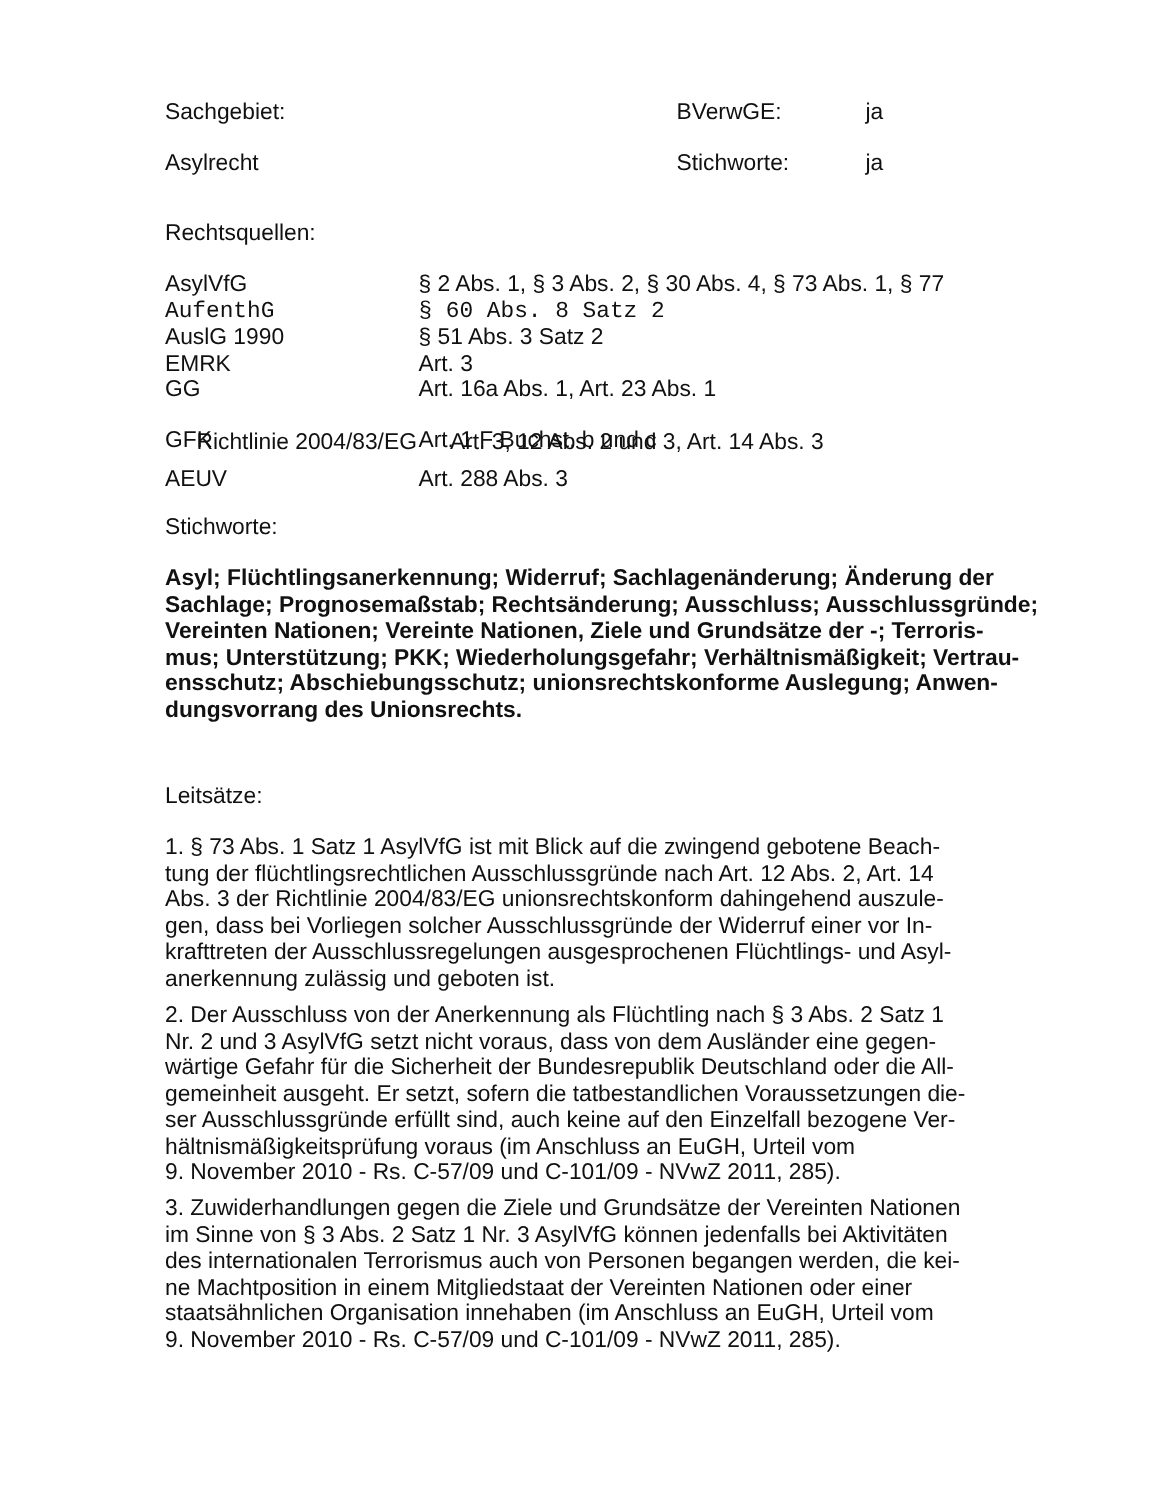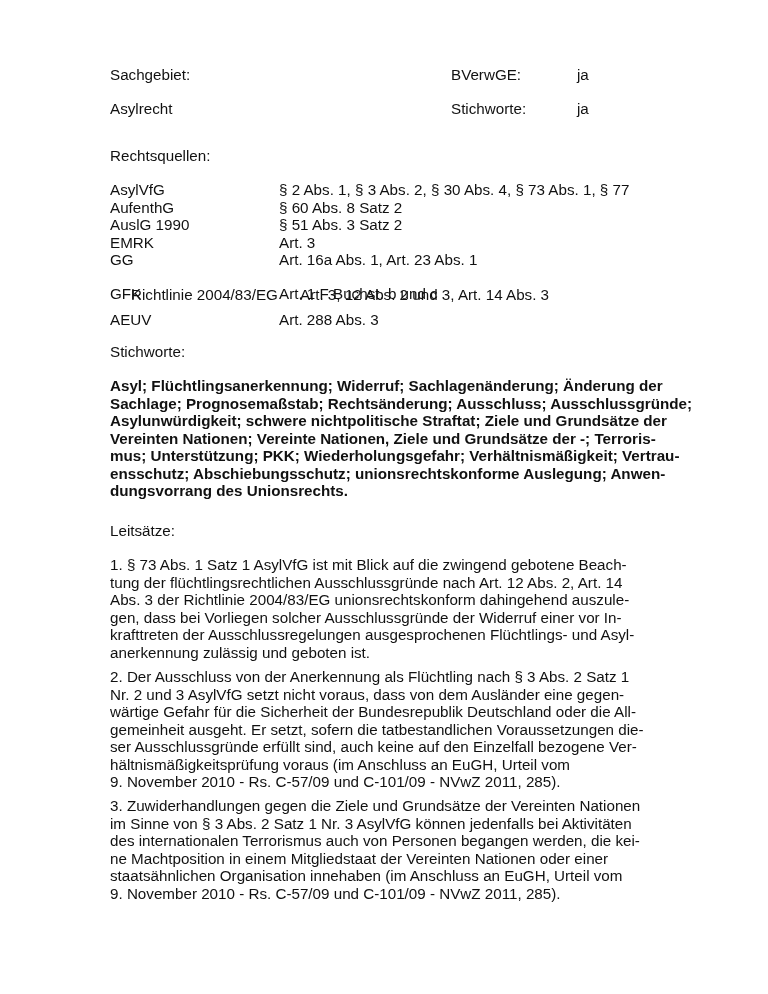--- a/index.html
+++ b/index.html
@@ -26,21 +26,21 @@
 <div class="abs" style="left:451px; top:100px;">Stichworte:</div>
 <div class="abs" style="left:577px; top:100px;">ja</div>
 
 <div class="abs" style="left:110px; top:147px;">Rechtsquellen:</div>
 
 <div>
   <div class="rq-row" style="top:181px;">
     <span class="law">AsylVfG</span>
     <span class="ref">§ 2 Abs. 1, § 3 Abs. 2, § 30 Abs. 4, § 73 Abs. 1, § 77</span>
   </div>
-  <div class="rq-row" style="top:198.5px;">
+  <div class="rq-row" style="top:198.5px;font-family:Liberation Mono, monospace;">
     <span class="law">AufenthG</span>
     <span class="ref">§ 60 Abs. 8 Satz 2</span>
   </div>
   <div class="rq-row" style="top:216px;">
     <span class="law">AuslG 1990</span>
     <span class="ref">§ 51 Abs. 3 Satz 2</span>
   </div>
   <div class="rq-row" style="top:233.5px;">
     <span class="law">EMRK</span>
     <span class="ref">Art. 3</span>
@@ -60,21 +60,20 @@
   <div class="rq-row" style="top:311px;text-decoration:underline;">
     <span class="law">AEUV</span>
     <span class="ref">Art. 288 Abs. 3</span>
   </div>
 </div>
 
 <div class="abs" style="left:110px; top:343px;text-align:right;">Stichworte:</div>
 <div class="para" style="top:377px;font-weight:bold;">
   <span class="line">Asyl; Flüchtlingsanerkennung; Widerruf; Sachlagenänderung; Änderung der</span>
   <span class="line">Sachlage; Prognosemaßstab; Rechtsänderung; Ausschluss; Ausschlussgründe;</span>
-  <span class="line">Asylunwürdigkeit; schwere nichtpolitische Straftat; Ziele und Grundsätze der</span>
   <span class="line">Vereinten Nationen; Vereinte Nationen, Ziele und Grundsätze der -; Terroris-</span>
   <span class="line">mus; Unterstützung; PKK; Wiederholungsgefahr; Verhältnismäßigkeit; Vertrau-</span>
   <span class="line">ensschutz; Abschiebungsschutz; unionsrechtskonforme Auslegung; Anwen-</span>
   <span class="line">dungsvorrang des Unionsrechts.</span>
 </div>
 
 <div class="abs" style="left:110px; top:522px;">Leitsätze:</div>
 
 <div class="para" style="top:556px;">
   <span class="line">1. § 73 Abs. 1 Satz 1 AsylVfG ist mit Blick auf die zwingend gebotene Beach-</span>

